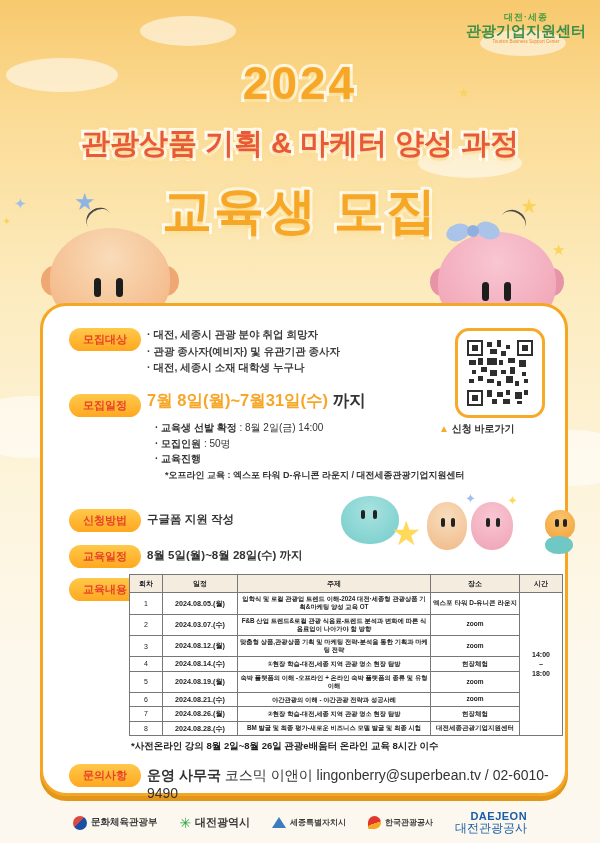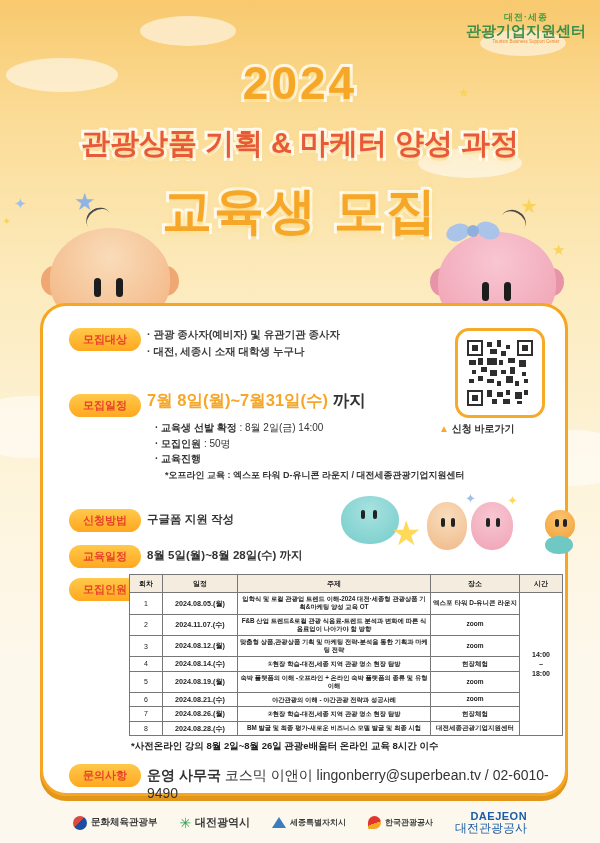--- a/index.html
+++ b/index.html
@@ -140,20 +140,21 @@
     <div class="eye" style="left:44px;top:50px;"></div>
     <div class="eye" style="left:66px;top:50px;"></div>
     <div class="cheek" style="left:6px;top:74px;width:32px;height:26px;background:#F3B0C0;"></div>
     <div class="cheek" style="left:80px;top:74px;width:32px;height:26px;background:#F3B0C0;"></div>
   </div>
 
   <div class="card">
 
     <div class="pill" style="top:22px;">모집대상</div>
     <div class="blk target-items">
+      <div>· 대전, 세종시 관광 분야 취업 희망자</div>
       <div>· 관광 종사자(예비자) 및 유관기관 종사자</div>
       <div>· 대전, 세종시 소재 대학생 누구나</div>
     </div>
 
     <div class="qr-wrap">
       <svg width="66" height="66" viewBox="0 0 29 29" shape-rendering="crispEdges">
         <g fill="#2e2e2e">
           <rect x="0" y="0" width="7" height="7"></rect>
             <rect x="22" y="0" width="7" height="7"></rect>
             <rect x="0" y="22" width="7" height="7"></rect>
@@ -233,21 +234,21 @@
       </div>
       <span class="gstar" style="left:126px;top:2px;font-size:13px;color:#9FC0E8;">✦</span>
       <span class="gstar" style="left:168px;top:4px;font-size:13px;color:#FFD95A;">✦</span>
       <div class="gchar" style="left:206px;top:20px;width:30px;height:30px;background:radial-gradient(circle at 50% 32%,#FBC470,#F2A137);">
         <div class="eye" style="left:10px;top:9px;height:8px;"></div>
           <div class="eye" style="left:18px;top:9px;height:8px;"></div>
       </div>
       <div class="gchar" style="left:206px;top:46px;width:28px;height:18px;background:#6FC8C4;"></div>
     </div>
 
-    <div class="pill" style="top:272px;">모집인원</div>
+    <div class="pill" style="top:272px;">교육내용</div>
     <table class="edu-table">
       <thead>
         <tr>
           <th class="t-no">회차</th>
           <th class="t-date">일정</th>
           <th class="t-topic">주제</th>
           <th class="t-place">장소</th>
           <th class="t-time">시간</th>
         </tr>
       </thead>
@@ -258,21 +259,21 @@
           <td class="t-topic">입학식 및 로컬 관광업 트렌드 이해-2024 대전·세종형 관광상품 기획&amp;마케팅 양성 교육 OT</td>
           <td class="t-place">엑스포 타워 D-유니콘 라운지</td>
           <td class="t-time" rowspan="8">
             <div>14:00</div>
             <div>~</div>
             <div>18:00</div>
           </td>
         </tr>
         <tr>
           <td class="t-no">2</td>
-          <td class="t-date">2024.11.07.(수)</td>
+          <td class="t-date">2024.03.07.(수)</td>
           <td class="t-topic">F&amp;B 산업 트렌드&amp;로컬 관광 식음료-트렌드 분석과 변화에 따른 식음료업이 나아가야 할 방향</td>
           <td class="t-place">zoom</td>
         </tr>
         <tr>
           <td class="t-no">3</td>
           <td class="t-date">2024.08.12.(월)</td>
           <td class="t-topic">맞춤형 상품,관광상품 기획 및 마케팅 전략-분석을 통한 기획과 마케팅 전략</td>
           <td class="t-place">zoom</td>
         </tr>
         <tr>

